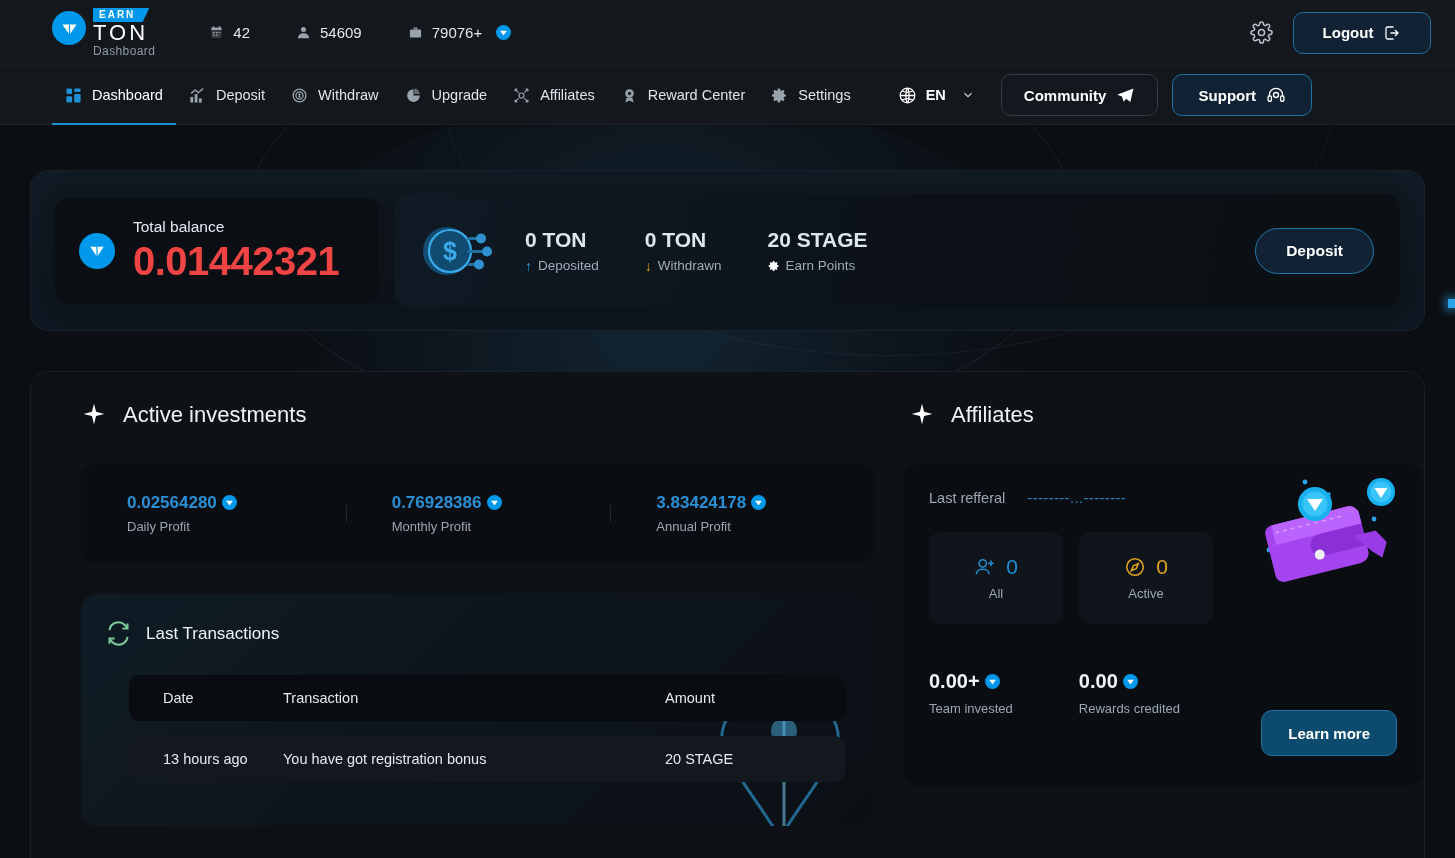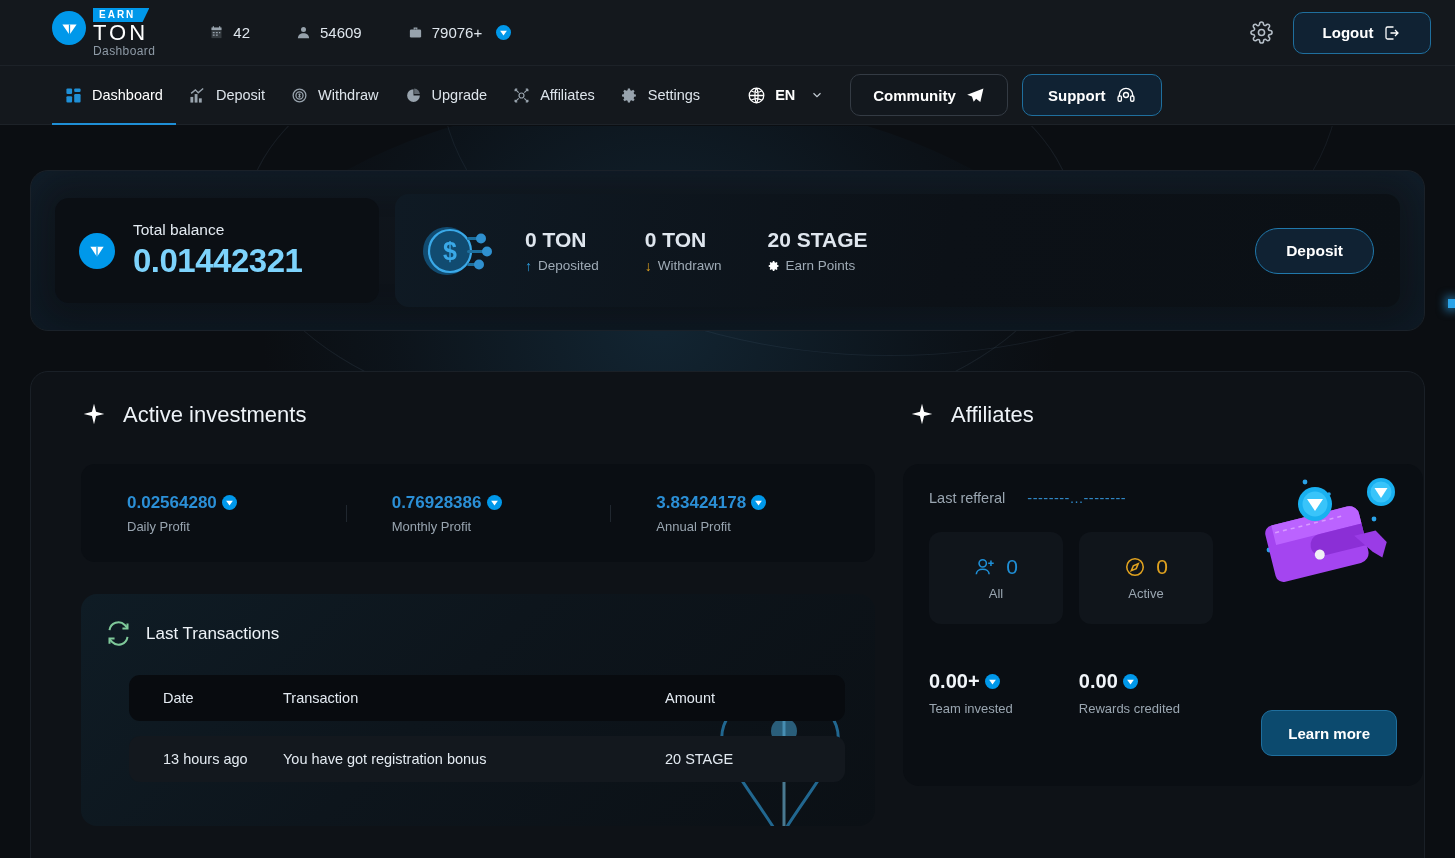--- a/index.html
+++ b/index.html
@@ -156,21 +156,21 @@
     display: flex; align-items: center; gap: 18px;
     padding: 0 24px;
     flex: none;
   }
   .ton-big {
     width: 36px; height: 36px; border-radius: 50%;
     background: #0098ea; display: flex; align-items: center; justify-content: center;
     flex: none;
   }
   .bal-label { font-size: 15.5px; color: #e3eaf1; margin-bottom: 3px; }
-  .bal-value { font-size: 33px; font-weight: bold; color: #7dd3fc; letter-spacing: -.5px;}
+  .bal-value { font-size: 40px; font-weight: bold; color: #ef4444; letter-spacing: -.5px;}
 
   .hero-right {
     flex: 1; height: 113px; margin-left: 16px;
     background: linear-gradient(100deg, #0f1a24 0%, #0c1117 55%, #0b1015 100%);
     border-radius: 14px;
     display: flex; align-items: center; padding: 0 26px 0 22px;
   }
   .coin-ill { width: 78px; height: 62px; flex: none; margin-right: 30px; }
   .stat-group { display: flex; align-items: center; gap: 46px; }
   .stat .sv {
@@ -398,20 +398,30 @@
   <div class="nav-item">
     <span class="nic">
       <svg width="17" height="17" viewBox="0 0 24 24" fill="none" stroke="currentColor" stroke-width="1.7">
           <circle cx="12" cy="12" r="3.5"></circle>
           <path d="M3 3l5 5M21 3l-5 5M3 21l5-5M21 21l-5-5M3 3h3M3 3v3M21 3h-3M21 3v3M3 21h3M3 21v-3M21 21h-3M21 21v-3"></path>
         </svg>
     </span>
     <span>Affiliates</span>
   </div>
 
+  <div class="nav-item">
+    <span class="nic">
+      <svg width="17" height="17" viewBox="0 0 24 24" fill="currentColor">
+          <circle cx="12" cy="9" r="6"></circle>
+          <circle cx="12" cy="9" r="2.3" fill="#14181d"></circle>
+          <path d="M8 15l-2 7 6-3 6 3-2-7z"></path>
+        </svg>
+    </span>
+    <span>Reward Center</span>
+  </div>
 
   <div class="nav-item">
     <span class="nic">
       <svg width="17" height="17" viewBox="0 0 24 24" fill="currentColor">
           <path d="M12 8.2A3.8 3.8 0 1 0 12 15.8 3.8 3.8 0 0 0 12 8.2zm9 5.3v-3l-2.4-.4a6.9 6.9 0 0 0-.8-2l1.4-2-2.1-2.1-2 1.4a6.9 6.9 0 0 0-2-.8L12.7 2h-3l-.4 2.6a6.9 6.9 0 0 0-2 .8l-2-1.4L3.2 6.1l1.4 2a6.9 6.9 0 0 0-.8 2L1.4 10.5v3l2.4.4c.2.7.5 1.4.8 2l-1.4 2 2.1 2.1 2-1.4c.6.4 1.3.6 2 .8l.4 2.4h3l.4-2.4c.7-.2 1.4-.4 2-.8l2 1.4 2.1-2.1-1.4-2c.4-.6.6-1.3.8-2z"></path>
         </svg>
     </span>
     <span>Settings</span>
   </div>
 

